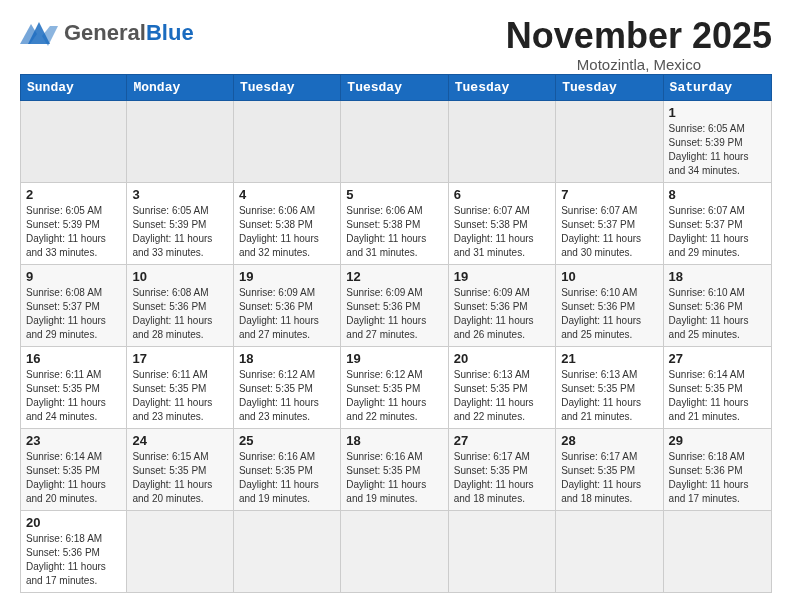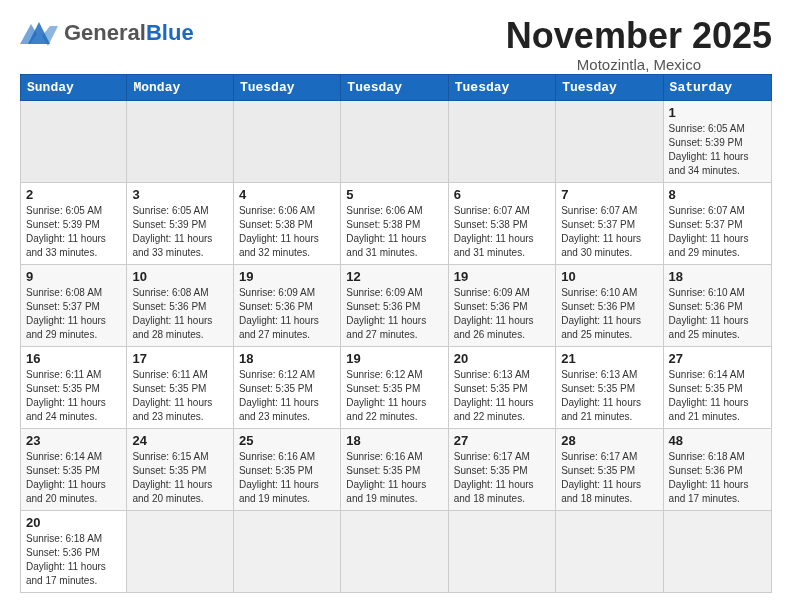--- a/index.html
+++ b/index.html
@@ -340,21 +340,21 @@
 and 18 minutes.</div>
           </td>
           <td>
             <span class="day-number">28</span>
             <div class="day-info">Sunrise: 6:17 AM
 Sunset: 5:35 PM
 Daylight: 11 hours
 and 18 minutes.</div>
           </td>
           <td>
-            <span class="day-number">48</span>
+            <span class="day-number">29</span>
             <div class="day-info">Sunrise: 6:18 AM
 Sunset: 5:36 PM
 Daylight: 11 hours
 and 17 minutes.</div>
           </td>
         </tr>
         <tr>
           <td>
             <span class="day-number">20</span>
             <div class="day-info">Sunrise: 6:18 AM

